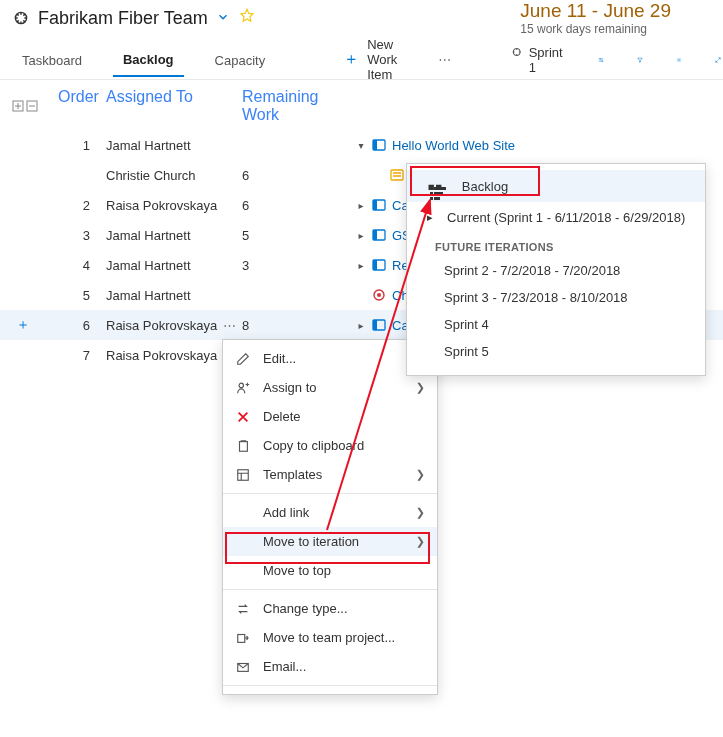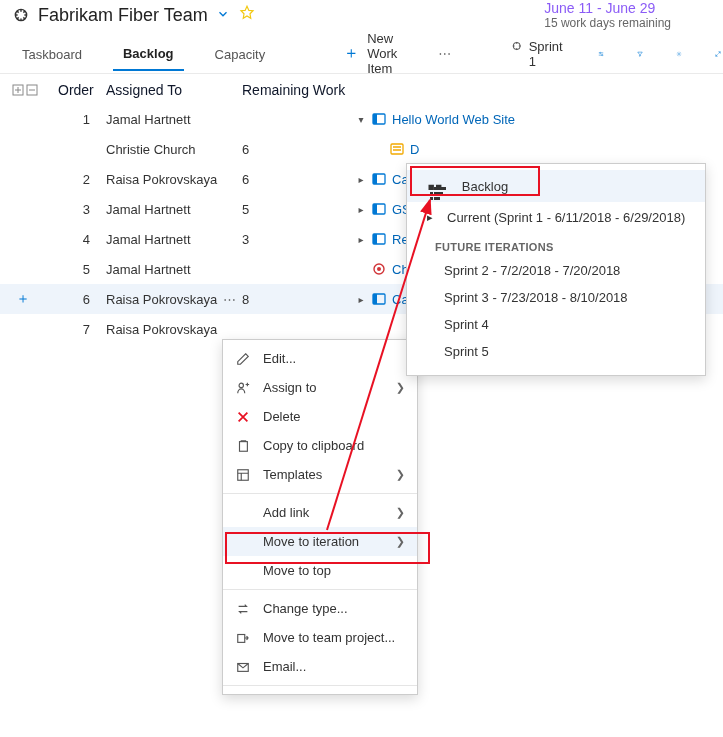--- a/index.html
+++ b/index.html
@@ -18,21 +18,21 @@
     display: flex;
     align-items: center;
     padding: 0 12px 4px 12px;
     gap: 8px;
   }
   .team-icon { width: 18px; height: 18px; color: #333; }
   .team-name { font-size: 18px; color: #222; }
   .chevron { color: #0078d4; }
   .star { color: #f2c811; font-size: 18px; }
   .date-block { margin-left: auto; margin-right: 40px; font-size: 12px; color: #666; text-align: left; }
-  .date-block .range { color: #8b5cf6; font-size: 14px;}
+  .date-block .range { color: #a16207; font-size: 19px;}
   .toolbar {
     display: flex;
     align-items: center;
     padding: 0 12px;
     height: 40px;
     border-bottom: 1px solid #eaeaea;
     gap: 21px;
   }
   .tab { padding: 9px 10px 8px 10px; color: #555; cursor: pointer; }
   .tab.active { color: #222; font-weight: 600; border-bottom: 2px solid #0078d4; }
@@ -40,22 +40,22 @@
   .new-item { display: flex; align-items: center; gap: 8px; color: #333; padding: 6px 10px; cursor: pointer; }
   .plus { color: #0078d4; font-size: 16px; font-weight: 300; }
   .dots { padding: 6px 10px; cursor: pointer; letter-spacing: 2px; color:#555;}
   .spacer { flex: 1; }
   .sprint-pick { display: flex; gap: 6px; color: #333; cursor: pointer; padding: 0 6px;}
   .tool-icon { width: 18px; height: 18px; color: #0078d4; display:flex; align-items:center; justify-content:center; cursor:pointer; padding: 4px 6px;}
   .cols {
     display: grid;
     grid-template-columns: 46px 48px 136px 114px 1fr;
     padding: 8px 12px 6px 12px;
-    font-size: 14px;
-    color: #0f172a;
+    font-size: 16px;
+    color: #3b82f6;
   }
   .ec { display:flex; gap:2px; align-items:center; color:#888;}
   .ec svg { width:12px; height:12px;}
   .row {
     display: grid;
     grid-template-columns: 46px 48px 136px 114px 1fr;
     padding: 5px 12px;
     align-items: center;
     font-size: 13px;
     color: #333;
@@ -67,21 +67,21 @@
   .title-cell { display:flex; align-items:center; gap:6px; overflow:hidden; white-space:nowrap;}
   .caret { width:10px; display:inline-block; text-align:center; color:#555; font-size:10px;}
   .wi-icon { width:14px; height:14px; display:inline-flex; align-items:center; justify-content:center;}
   .link { color:#0066b8; cursor:pointer; }
   .row-dots { letter-spacing:1px; color:#555; cursor:pointer; padding:0 2px;}
   
   .ctx {
     position: absolute;
     left: 222px;
     top: 339px;
-    width: 196px;
+    width: 216px;
     background: #fff;
     border: 1px solid #ccc;
     box-shadow: 0 4px 12px rgba(0,0,0,.15);
     font-size: 13px;
     padding: 4px 0;
     z-index: 5;
   }
   .ctx-item { display:flex; align-items:center; gap:12px; padding: 7px 12px; cursor:pointer; }
   .ctx-item.highlight { background:#eef4fb; }
   .ctx-icon { width:16px; display:flex; justify-content:center; color:#555;}

